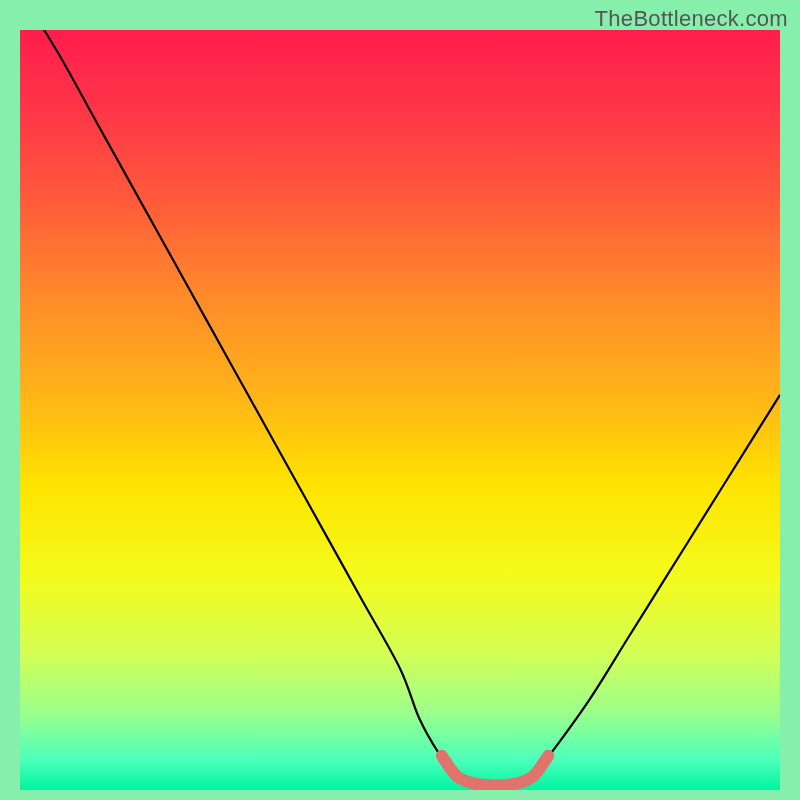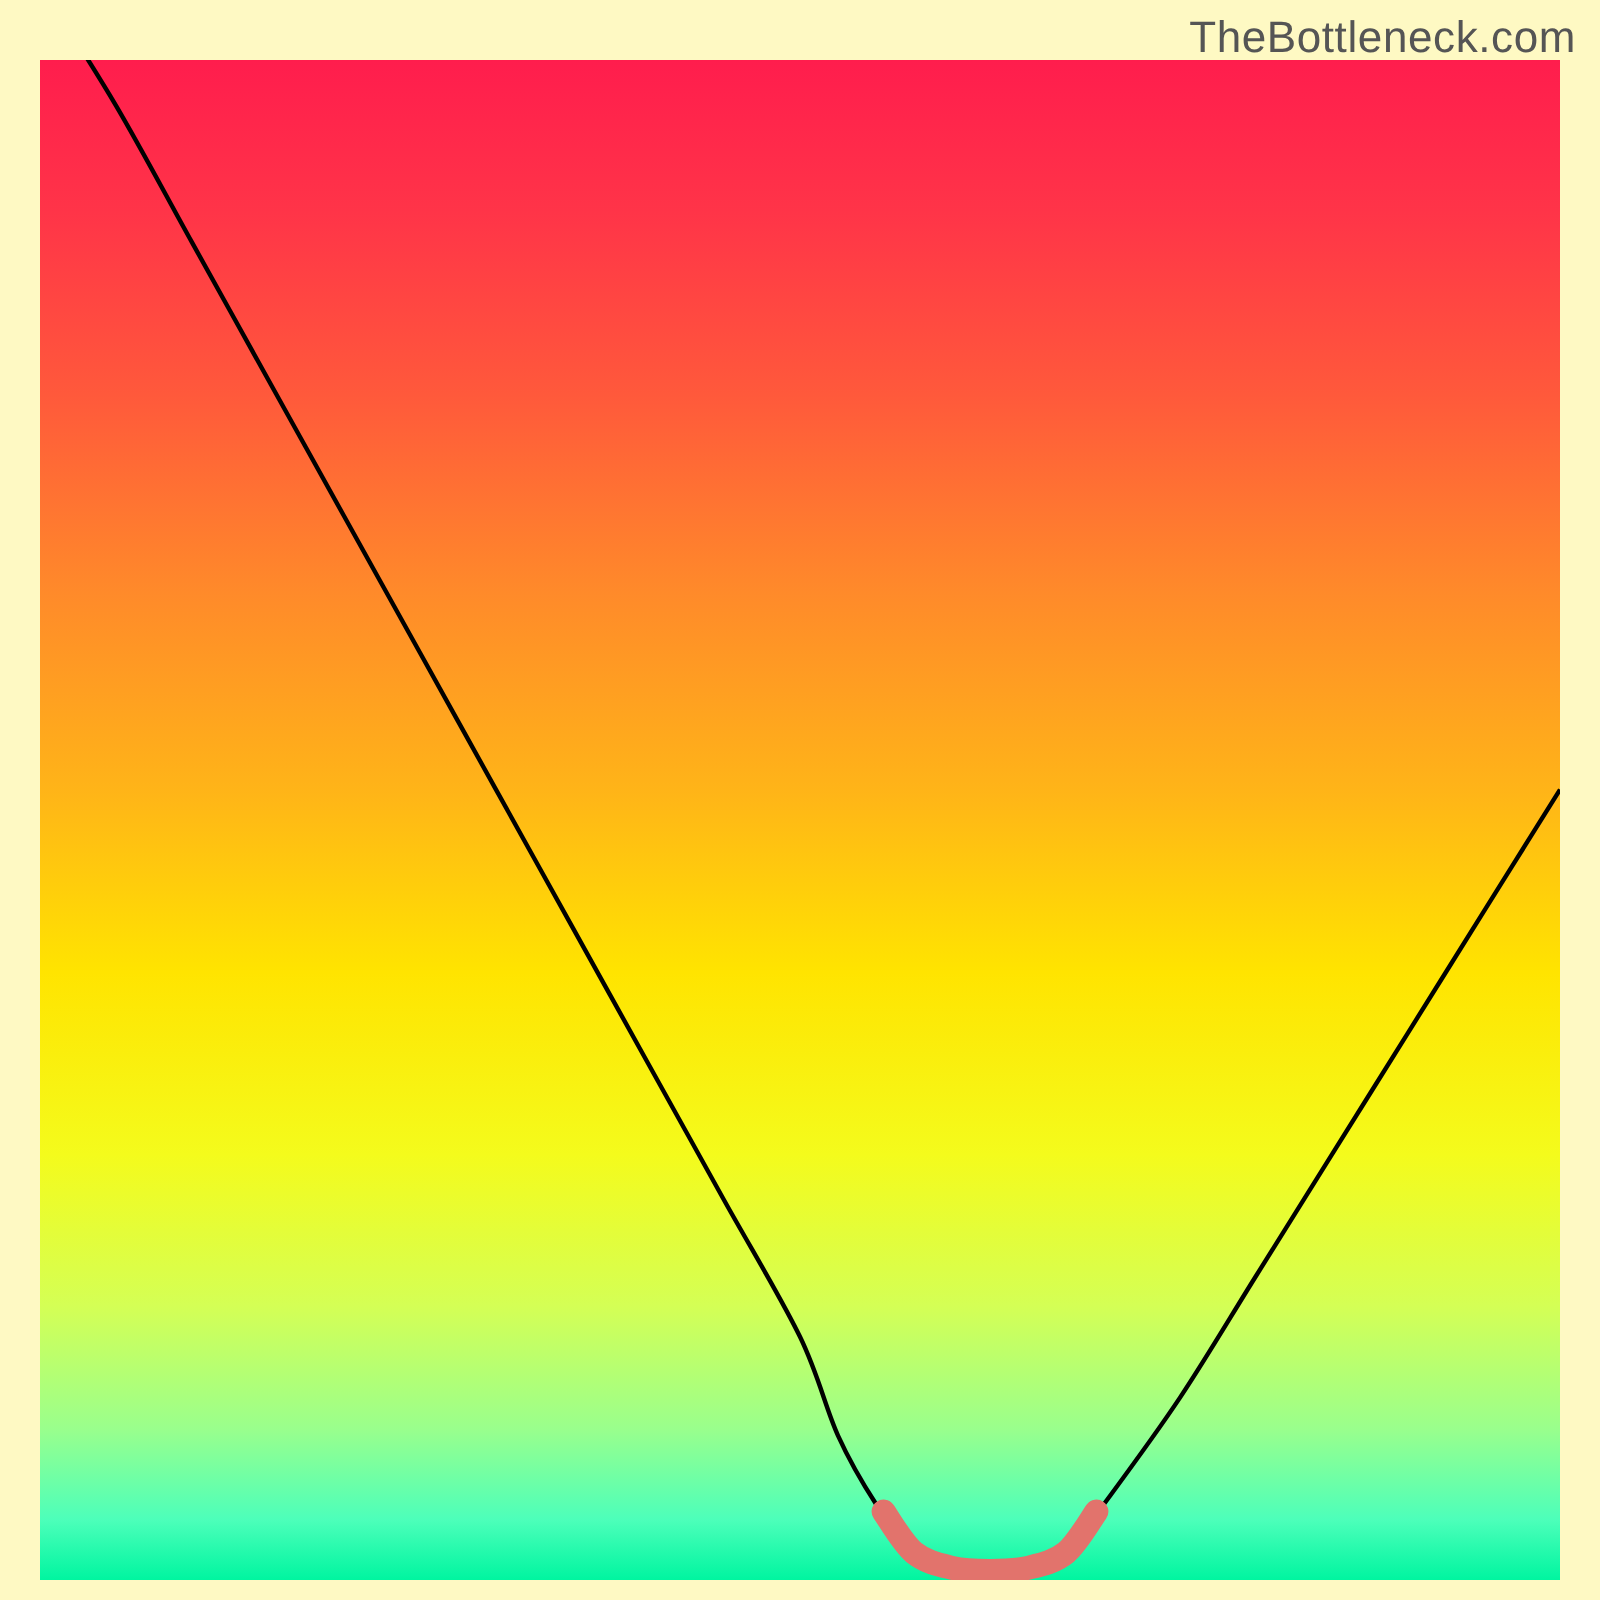--- a/index.html
+++ b/index.html
@@ -8,21 +8,21 @@
     width: 800px;
     height: 800px;
     background: #000;
     overflow: hidden;
     font-family: Arial, Helvetica, sans-serif;
   }
   .stage {
     position: relative;
     width: 800px;
     height: 800px;
-    background: #fef9c3;
+    background: #86efac;
   }
   .watermark {
     position: absolute;
     top: 6px;
     right: 12px;
     color: #555;
     font-size: 22px;
     font-weight: 500;
     letter-spacing: 0.3px;
     user-select: none;

